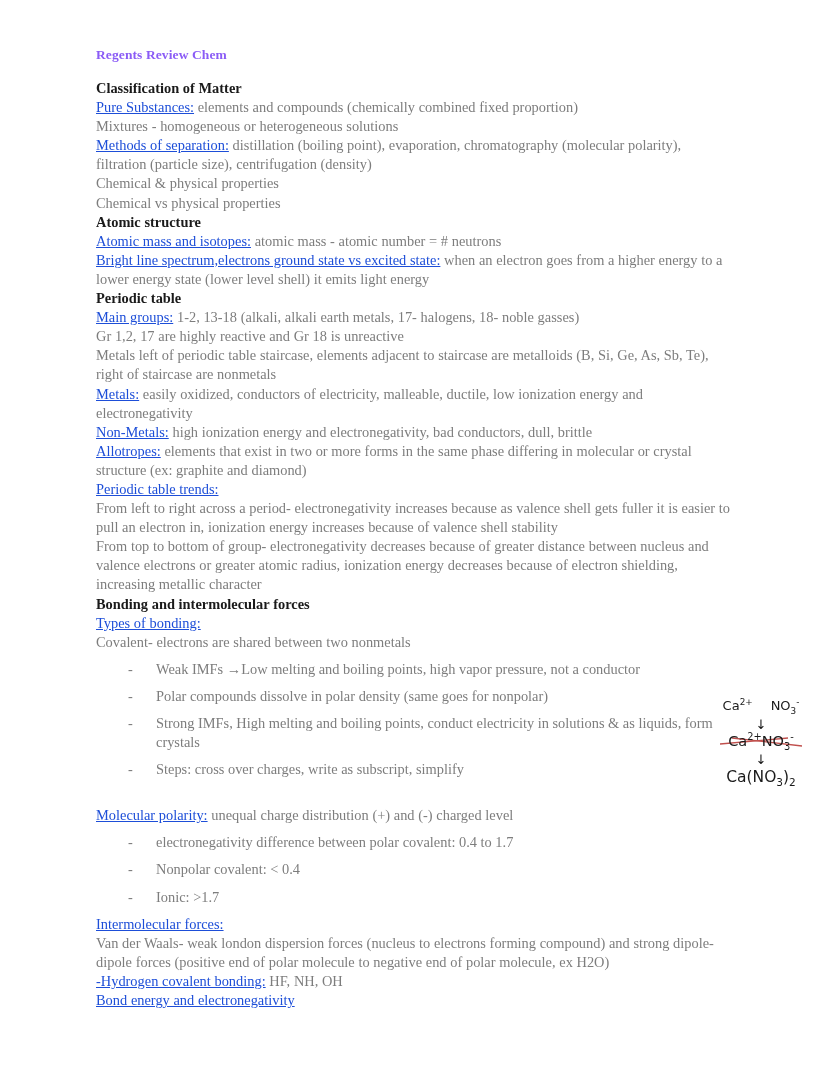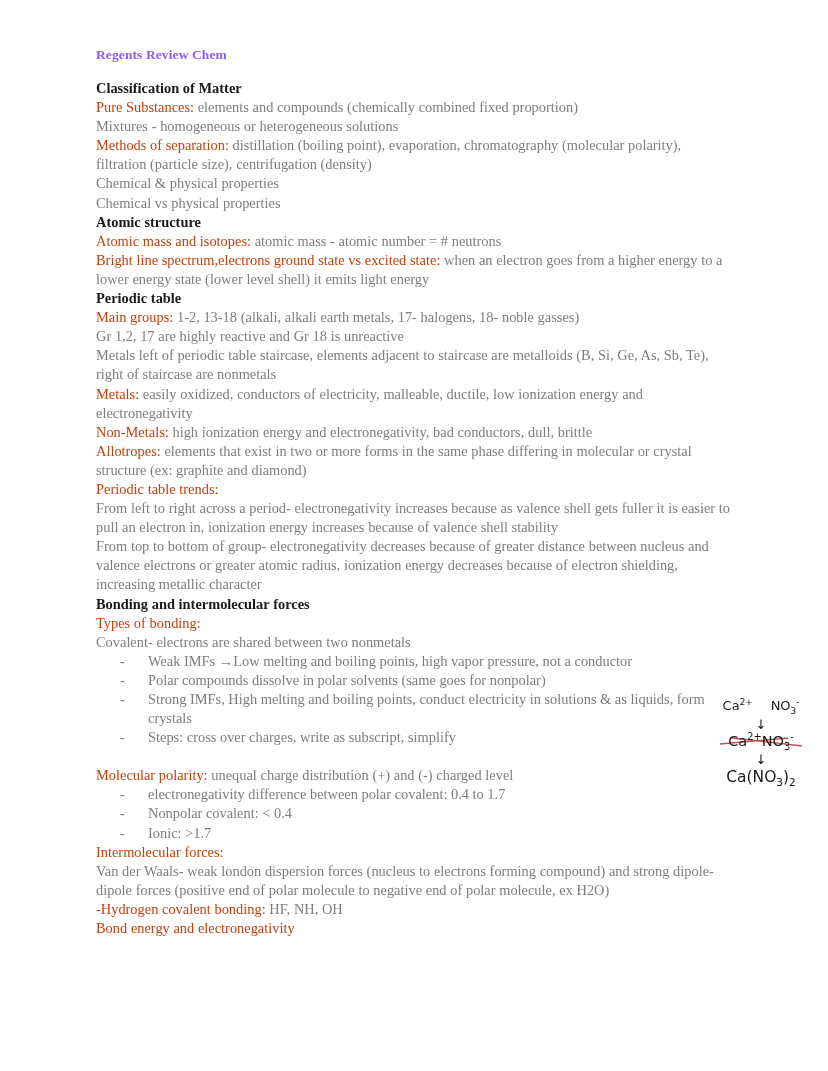--- a/index.html
+++ b/index.html
@@ -41,34 +41,35 @@
     color: #7d7d7d;
     margin: 0;
     text-align: left;
     word-spacing: 0.1px;
   }
   .line.head {
     font-weight: bold;
     color: #1a1a1a;
   }
   .lead {
-    color: #c2410c;
+    color: #1d4ed8;
+    text-decoration: underline;
   }
   .bullets {
     margin: 0;
     padding: 0;
     list-style: none;
   }
   .bullets li {
     position: relative;
     font-size: 14.4px;
     line-height: 19.1px;
     color: #7d7d7d;
     padding-left: 52px;
-    margin: 0;
+    margin: 8px;
   }
   .bullets li::before {
     content: "-";
     position: absolute;
     left: 24px;
     top: 0;
     color: #7d7d7d;
   }
   .spacer {
     height: 19px;
@@ -159,21 +160,21 @@
 
     <p class="line"><span class="lead">Periodic table trends:</span></p>
     <p class="line"><span>From left to right across a period- electronegativity increases because as valence shell gets fuller it is easier to pull an electron in, ionization energy increases because of valence shell stability</span></p>
     <p class="line"><span>From top to bottom of group- electronegativity decreases because of greater distance between nucleus and valence electrons or greater atomic radius,  ionization energy decreases because of electron shielding, increasing metallic character</span></p>
 
     <p class="line head">Bonding and intermolecular forces</p>
     <p class="line"><span class="lead">Types of bonding:</span></p>
     <p class="line"><span>Covalent- electrons are shared between two nonmetals</span></p>
     <ul class="bullets">
       <li>Weak IMFs →Low melting and boiling points, high vapor pressure, not a conductor</li>
-      <li>Polar compounds dissolve in polar solvents (same goes for nonpolar)</li>
+      <li>Polar compounds dissolve in polar density (same goes for nonpolar)</li>
     </ul>
     <ul class="bullets">
       <li>Strong IMFs, High melting and boiling points, conduct electricity in solutions &amp; as liquids, form crystals</li>
       <li>Steps: cross over charges, write as subscript, simplify</li>
     </ul>
 
     <div class="spacer"></div>
 
     <p class="line"><span class="lead">Molecular polarity:</span><span> unequal charge distribution (+) and (-) charged level</span></p>
     <ul class="bullets">

